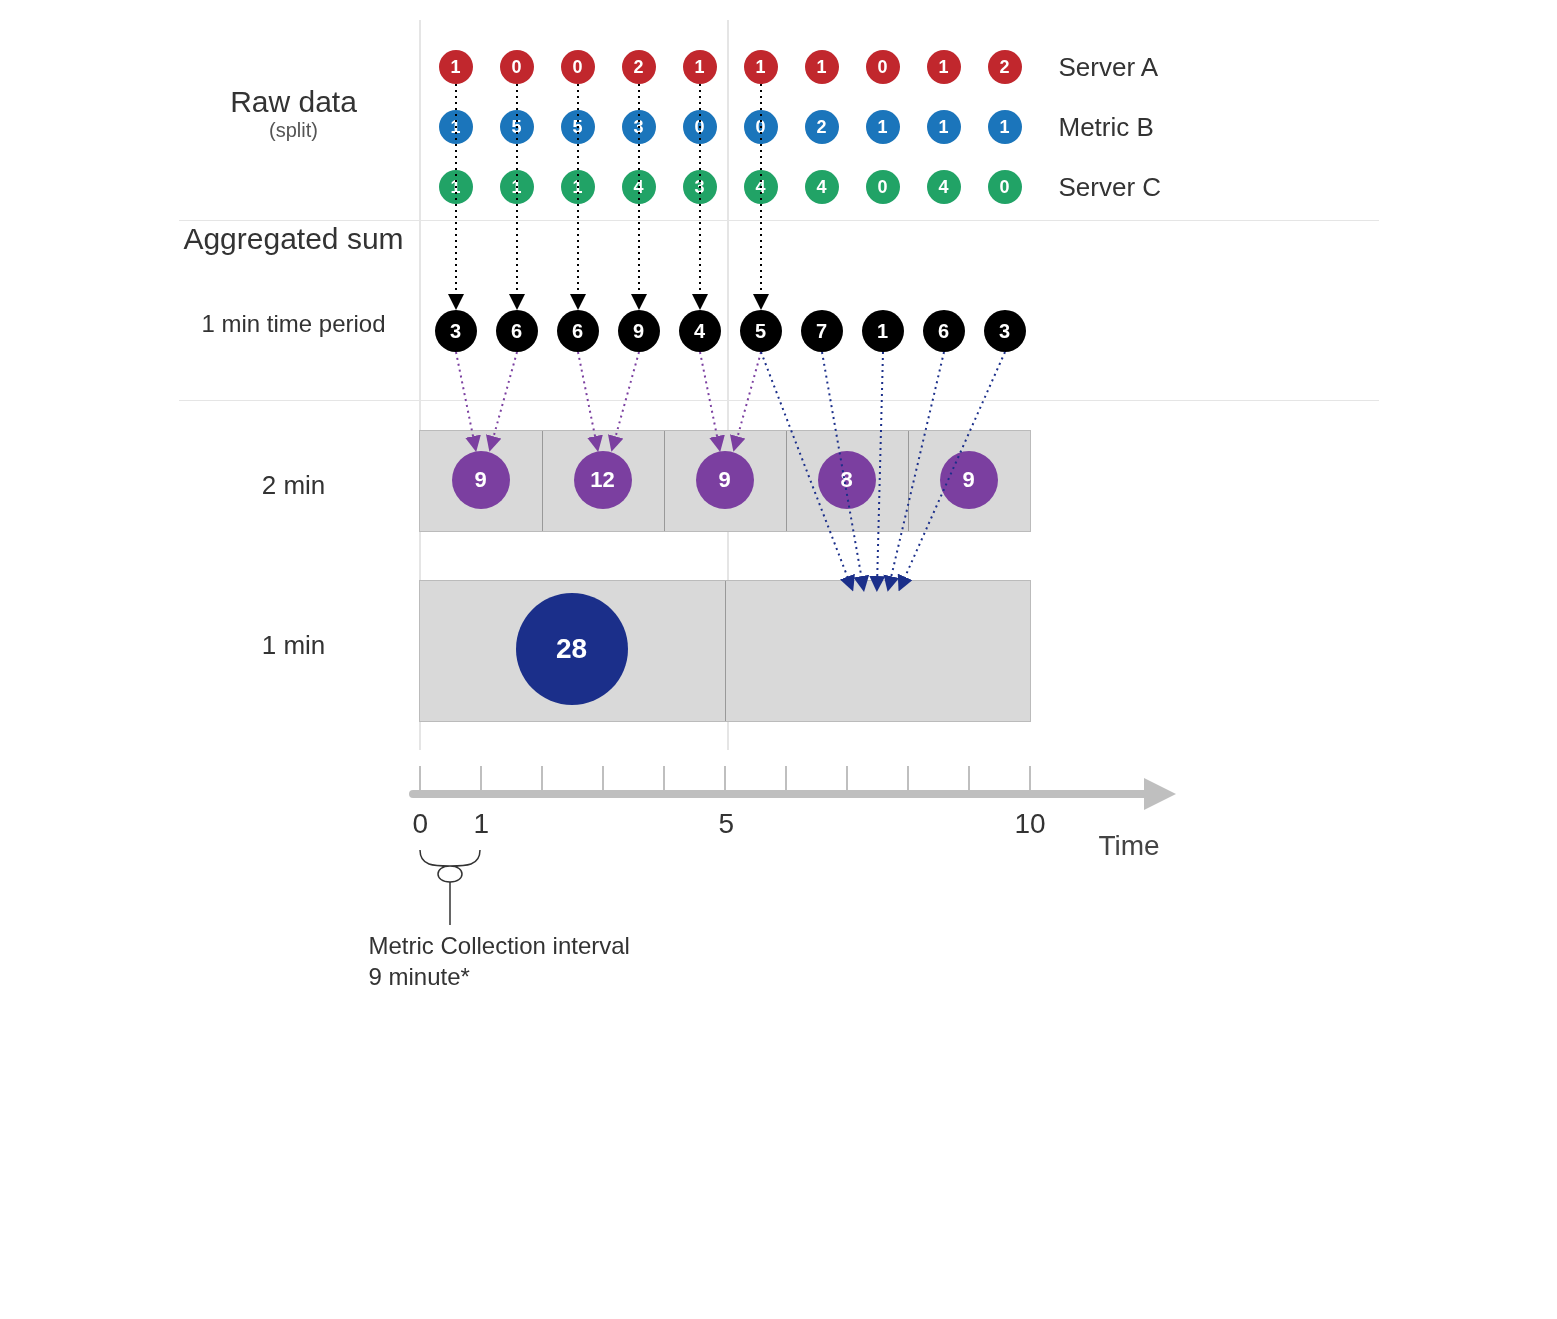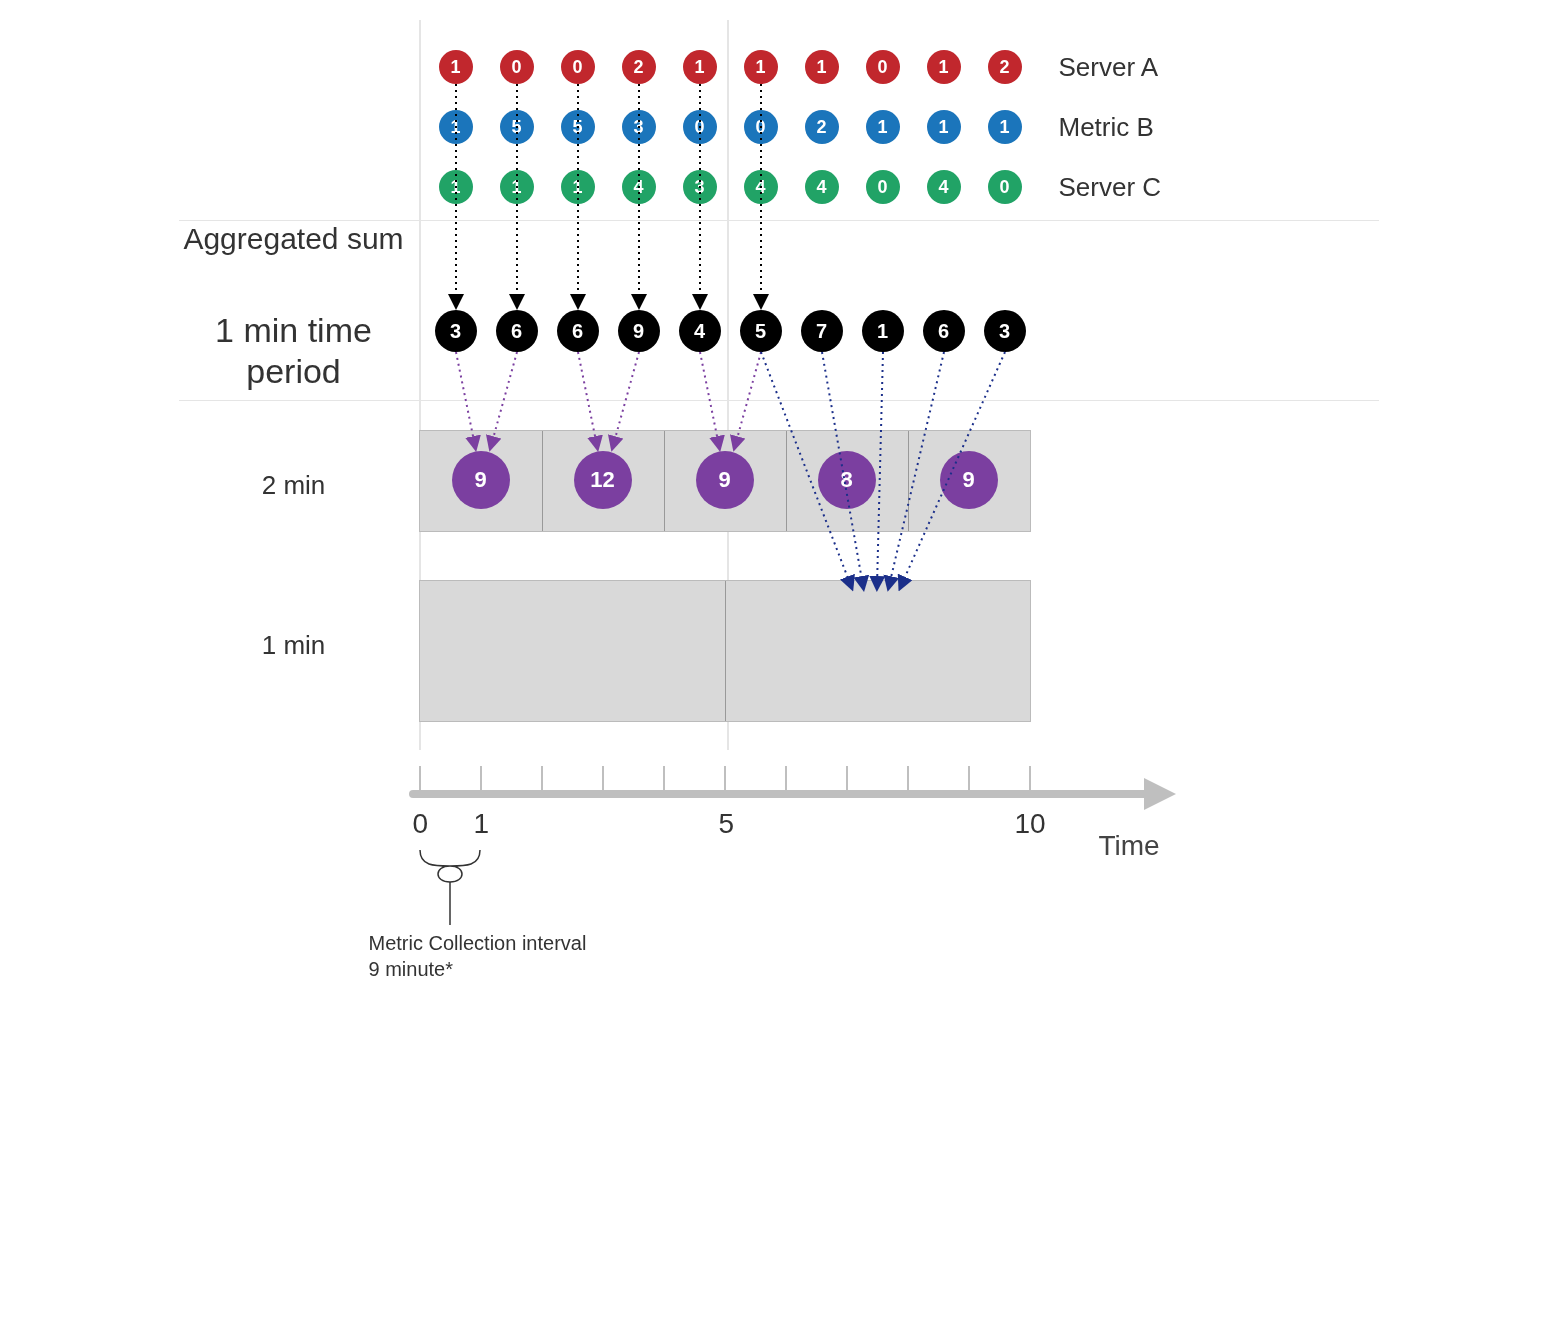--- a/index.html
+++ b/index.html
@@ -92,42 +92,46 @@
     font-size: 28px;
     color: #333;
   }
   .time-label {
     position: absolute;
     font-size: 28px;
     color: #444;
   }
   .footnote {
     position: absolute;
-    font-size: 20px;
+    font-size: 24px;
     color: #333;
     line-height: 1.3;
   }
   svg.overlay {
     position: absolute;
     left: 0; top: 0;
     pointer-events: none;
   }
 </style>
 </head>
 <body>
 
 <div class="diagram">
 
   <div class="hrule" style="top:200px;"></div>
   <div class="hrule" style="top:380px;"></div>
   <div class="vline" style="left:240px; top:0; height:730px;"></div>
   <div class="vline" style="left:548px; top:0; height:730px;"></div>
 
+  <div class="label-col" style="top:65px;">
+    <div class="label-big">Raw data</div>
+    <div class="label-sub">(split)</div>
+  </div>
   <div class="label-col label-big" style="top:202px;">Aggregated sum</div>
-  <div class="label-col" style="top:290px; font-size:34px; line-height:1.2;">1 min time period</div>
+  <div class="label-col" style="top:290px; font-size:24px; line-height:1.2;">1 min time period</div>
   <div class="label-col" style="top:450px; font-size:26px;">2 min</div>
   <div class="label-col" style="top:610px; font-size:26px;">1 min</div>
 
   <div class="server-label" style="left:880px; top:32px;">Server A</div>
   <div class="server-label" style="left:880px; top:92px;">Metric B</div>
   <div class="server-label" style="left:880px; top:152px;">Server C</div>
 
   <div class="dot dot-sm red" style="left:260px; top:30px;">1</div>
   <div class="dot dot-sm red" style="left:321px; top:30px;">0</div>
   <div class="dot dot-sm red" style="left:382px; top:30px;">0</div>
@@ -180,20 +184,21 @@
   </div>
   <div class="dot dot-lg purple" style="left:273px; top:431px;">9</div>
   <div class="dot dot-lg purple" style="left:395px; top:431px;">12</div>
   <div class="dot dot-lg purple" style="left:517px; top:431px;">9</div>
   <div class="dot dot-lg purple" style="left:639px; top:431px;">8</div>
   <div class="dot dot-lg purple" style="left:761px; top:431px;">9</div>
 
   <div class="gray-row" style="left:240px; top:560px; width:610px; height:140px;">
     <div class="cell-border" style="left:305px;"></div>
   </div>
+  <div class="dot dot-xl navy" style="left:337px; top:573px;">28</div>
 
   <div class="axis-line" style="left:230px; top:770px; width:740px; height:8px; border-radius:4px;"></div>
 
   <div style="position:absolute; left:965px; top:758px; width:0; height:0; border-left:32px solid #bfbfbf; border-top:16px solid transparent; border-bottom:16px solid transparent;"></div>
 
   <div class="tick" style="left:240px; top:746px;"></div>
   <div class="tick" style="left:301px; top:746px;"></div>
   <div class="tick" style="left:362px; top:746px;"></div>
   <div class="tick" style="left:423px; top:746px;"></div>
   <div class="tick" style="left:484px; top:746px;"></div>

